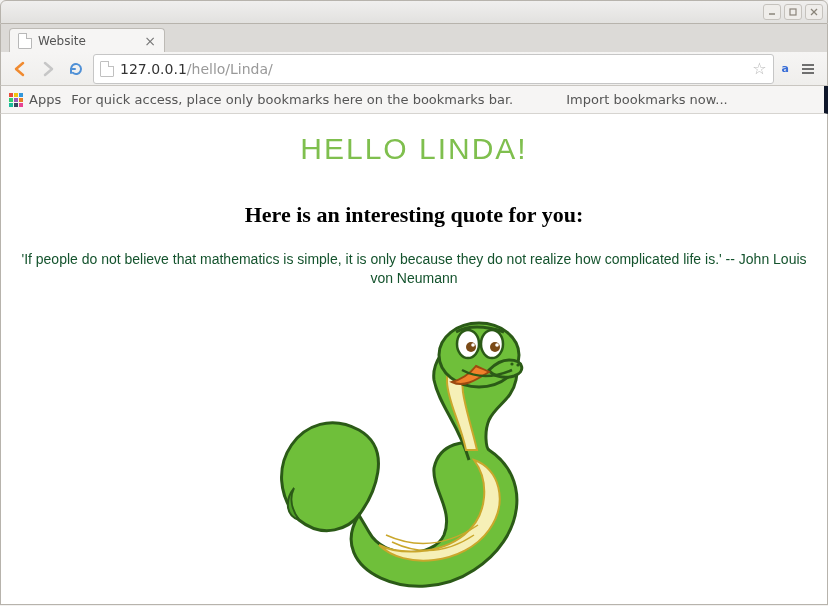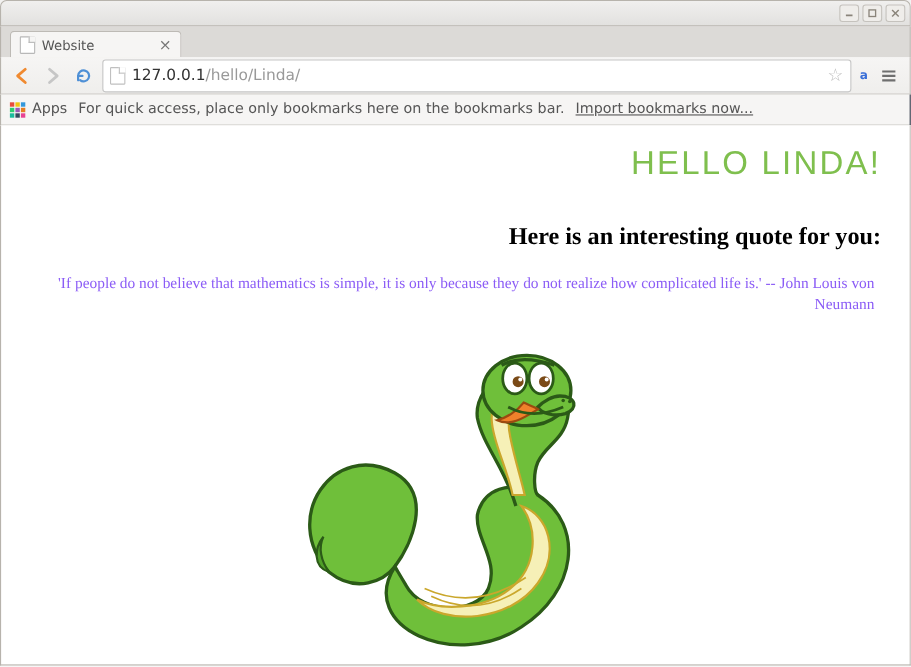--- a/index.html
+++ b/index.html
@@ -156,21 +156,21 @@
       align-items: center;
       justify-content: center;
       color: #6f6f6f;
       font-size: 18px;
     }
     
     .bookmarks-bar {
       height: 28px;
       background: #f6f5f4;
       border-left: 1px solid #b7b3ac;
-      border-right: 1px solid #0f172a;
+      border-right: 4px solid #0f172a;
       border-bottom: 1px solid #d6d4d0;
       display: flex;
       align-items: center;
       padding: 0 8px;
       gap: 10px;
       font-size: 13px;
       color: #555;
     }
     .apps-icon {
       width: 14px;
@@ -183,30 +183,30 @@
     .apps-icon span:nth-child(1){background:#e74c3c}
     .apps-icon span:nth-child(2){background:#f1c40f}
     .apps-icon span:nth-child(3){background:#3498db}
     .apps-icon span:nth-child(4){background:#2ecc71}
     .apps-icon span:nth-child(5){background:#9b59b6}
     .apps-icon span:nth-child(6){background:#e67e22}
     .apps-icon span:nth-child(7){background:#1abc9c}
     .apps-icon span:nth-child(8){background:#34495e}
     .apps-icon span:nth-child(9){background:#e84393}
     .apps-btn { display:flex; align-items:center; gap:6px; }
-    .import-link { text-decoration: underline; cursor: pointer; }
+    .import-link { cursor: pointer; margin-left: 43px; }
     
     .viewport {
       background: #fff;
       border-left: 1px solid #b7b3ac;
       border-right: 1px solid #b7b3ac;
       border-bottom: 1px solid #b7b3ac;
       height: 491px;
-      padding: 18px 26px 6px;
-      text-align: right;
+      padding: 18px 12px 6px;
+      text-align: center;
       overflow: hidden;
     }
     .hello {
       font-family: "Trebuchet MS", "Arial Narrow", sans-serif;
       font-size: 30px;
       letter-spacing: 2px;
       font-weight: 400;
       color: #7fbf4e;
       text-transform: uppercase;
       font-variant: small-caps;
@@ -214,23 +214,23 @@
     }
     .subhead {
       font-family: Georgia, "Times New Roman", serif;
       font-size: 22px;
       font-weight: bold;
       color: #000;
       margin-bottom: 22px;
       margin-top: 36px;
     }
     .quote {
-      font-family: Liberation Serif, serif;
+      font-family: Liberation Sans, sans-serif;
       font-size: 14px;
-      color: #8b5cf6;
+      color: #14532d;
       margin: 0 6px 22px;
       line-height: 1.35;
     }
     .snake-wrap { display:flex; justify-content:center; }
   </style>
 </head>
 <body>
 
 <div class="titlebar">
   <div class="win-btn">

